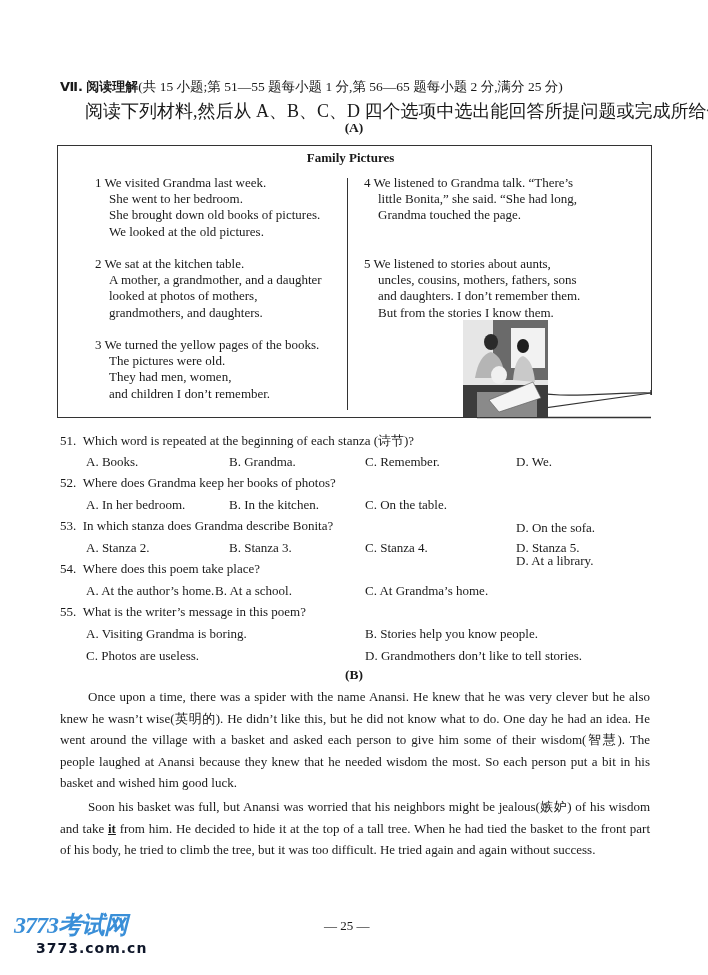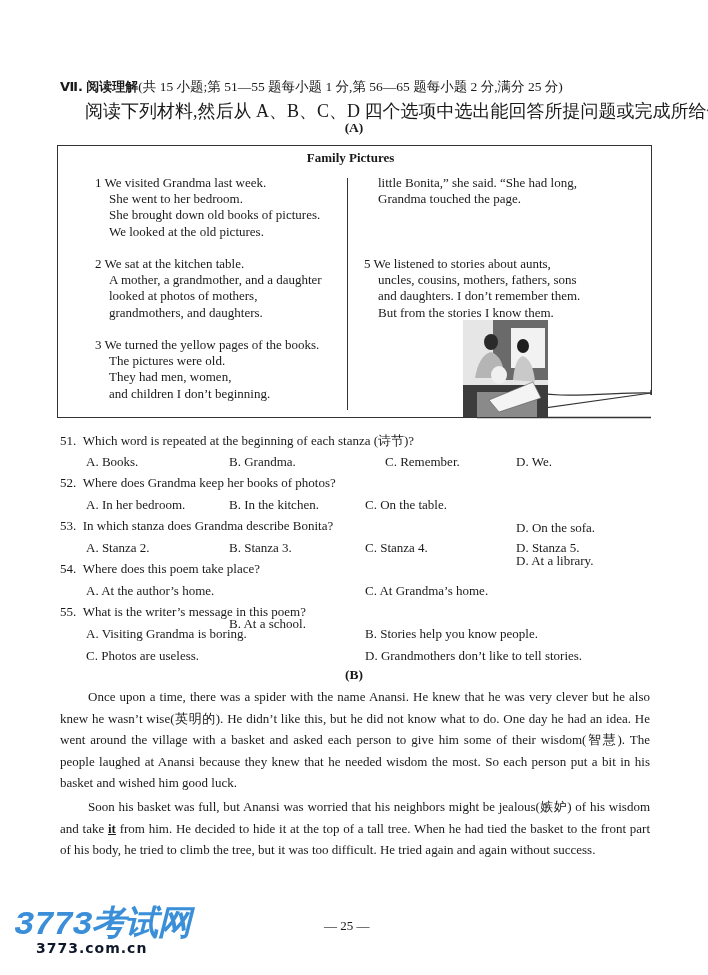--- a/index.html
+++ b/index.html
@@ -17,21 +17,21 @@
   .poem-title { left: 0; width: 701px; text-align: center; top: 150px; font-weight: bold; font-size: 13px; }
   .stanza { position: absolute; font-size: 13px; line-height: 16.2px; }
   .stanza .ln { display: block; white-space: nowrap; }
   .stanza .ln.ind { padding-left: 14px; }
   .illus { position: absolute; left: 463px; top: 320px; width: 85px; height: 97px; background: #d8d8d8; overflow: hidden; }
   .q { position: absolute; left: 60px; font-size: 13px; font-family: "Liberation Serif", serif; }
   .opt { position: absolute; font-size: 13px; white-space: nowrap; }
   .para { position: absolute; left: 60px; width: 590px; font-size: 13px; line-height: 21.5px; text-align: justify; }
   .page-num { left: 324px; top: 918px; font-size: 13px; }
   .logo { position: absolute; left: 14px; top: 910px; }
-  .logo-main { font-family: Liberation Mono, monospace; font-weight: bold; font-style: italic; font-size: 34px; letter-spacing: -1px; color: #3a8fd8; line-height: 30px; }
+  .logo-main { font-family: Liberation Serif, serif; font-weight: bold; font-style: italic; font-size: 24px; letter-spacing: -1px; color: #3a8fd8; line-height: 30px; }
   .logo-sub { font-family: "DejaVu Sans", sans-serif; font-weight: bold; font-size: 14px; color: #0f172a; margin-left: 22px; letter-spacing: 1px; line-height: 16px; }
   u.it { text-decoration: underline; font-weight: bold; }
 </style>
 </head>
 <body>
 
 <div class="abs sec-title">
   <b>Ⅶ.</b>
   <b>阅读理解</b><span>(共 15 小题;第 51—55 题每小题 1 分,第 56—65 题每小题 2 分,满分 25 分)</span>
 </div>
@@ -59,23 +59,24 @@
 <div class="stanza" style="left:95px;top:256px;">
   <span class="ln">2 We sat at the kitchen table.</span>
   <span class="ln ind">A mother, a grandmother, and a daughter</span>
   <span class="ln ind">looked at photos of mothers,</span>
   <span class="ln ind">grandmothers, and daughters.</span>
 </div>
 <div class="stanza" style="left:95px;top:337px;">
   <span class="ln">3 We turned the yellow pages of the books.</span>
   <span class="ln ind">The pictures were old.</span>
   <span class="ln ind">They had men, women,</span>
-  <span class="ln ind">and children I don’t beginning.</span>
+  <span class="ln ind">and children I don’t remember.</span>
 </div>
 <div class="stanza" style="left:364px;top:175px;">
+  <span class="ln">4 We listened to Grandma talk. “There’s</span>
   <span class="ln ind">little Bonita,” she said. “She had long,</span>
   <span class="ln ind">Grandma touched the page.</span>
 </div>
 <div class="stanza" style="left:364px;top:256px;">
   <span class="ln">5 We listened to stories about aunts,</span>
   <span class="ln ind">uncles, cousins, mothers, fathers, sons</span>
   <span class="ln ind">and daughters. I don’t remember them.</span>
   <span class="ln ind">But from the stories I know them.</span>
 </div>
 
@@ -91,21 +92,21 @@
   <path d="M50 60 Q 52 38 60 36 Q 70 40 72 62 Z" fill="#c9c9c9"></path>
   <path d="M26 80 L 70 62 L 78 78 L 36 92 Z" fill="#f4f4f4" stroke="#555" stroke-width="0.6"></path>
   <ellipse cx="36" cy="55" rx="8" ry="9" fill="#f0f0f0"></ellipse>
 </svg>
 
 <div class="q" style="top:432px;">
   <span>51.</span>&nbsp;&nbsp;<span>Which word is repeated at the beginning of each stanza (诗节)?</span>
 </div>
 <div class="opt" style="left:86px;top:454px;">A.  Books.</div>
 <div class="opt" style="left:229px;top:454px;">B.  Grandma.</div>
-<div class="opt" style="left:365px;top:454px;margin-left:20px;">C.  Remember.</div>
+<div class="opt" style="left:365px;top:454px;">C.  Remember.</div>
 <div class="opt" style="left:516px;top:454px;">D.  We.</div>
 
 <div class="q" style="top:475px;">
   <span>52.</span>&nbsp;&nbsp;<span>Where does Grandma keep her books of photos?</span>
 </div>
 <div class="opt" style="left:86px;top:497px;">A.  In her bedroom.</div>
 <div class="opt" style="left:229px;top:497px;">B.  In the kitchen.</div>
 <div class="opt" style="left:365px;top:497px;">C.  On the table.</div>
 <div class="opt" style="left:516px;top:497px;margin-top:23px;">D.  On the sofa.</div>
 
@@ -114,21 +115,21 @@
 </div>
 <div class="opt" style="left:86px;top:540px;">A.  Stanza 2.</div>
 <div class="opt" style="left:229px;top:540px;">B.  Stanza 3.</div>
 <div class="opt" style="left:365px;top:540px;">C.  Stanza 4.</div>
 <div class="opt" style="left:516px;top:540px;">D.  Stanza 5.</div>
 
 <div class="q" style="top:561px;">
   <span>54.</span>&nbsp;&nbsp;<span>Where does this poem take place?</span>
 </div>
 <div class="opt" style="left:86px;top:583px;">A.  At the author’s home.</div>
-<div class="opt" style="left:229px;top:583px;margin-top:33px;">B.  At a school.</div>
+<div class="opt" style="left:215px;top:583px;">B.  At a school.</div>
 <div class="opt" style="left:365px;top:583px;">C.  At Grandma’s home.</div>
 <div class="opt" style="left:516px;top:553px;">D.  At a library.</div>
 
 <div class="q" style="top:604px;">
   <span>55.</span>&nbsp;&nbsp;<span>What is the writer’s message in this poem?</span>
 </div>
 <div class="opt" style="left:86px;top:626px;">A.  Visiting Grandma is boring.</div>
 <div class="opt" style="left:365px;top:626px;">B.  Stories help you know people.</div>
 <div class="opt" style="left:86px;top:648px;">C.  Photos are useless.</div>
 <div class="opt" style="left:365px;top:648px;">D.  Grandmothers don’t like to tell stories.</div>

